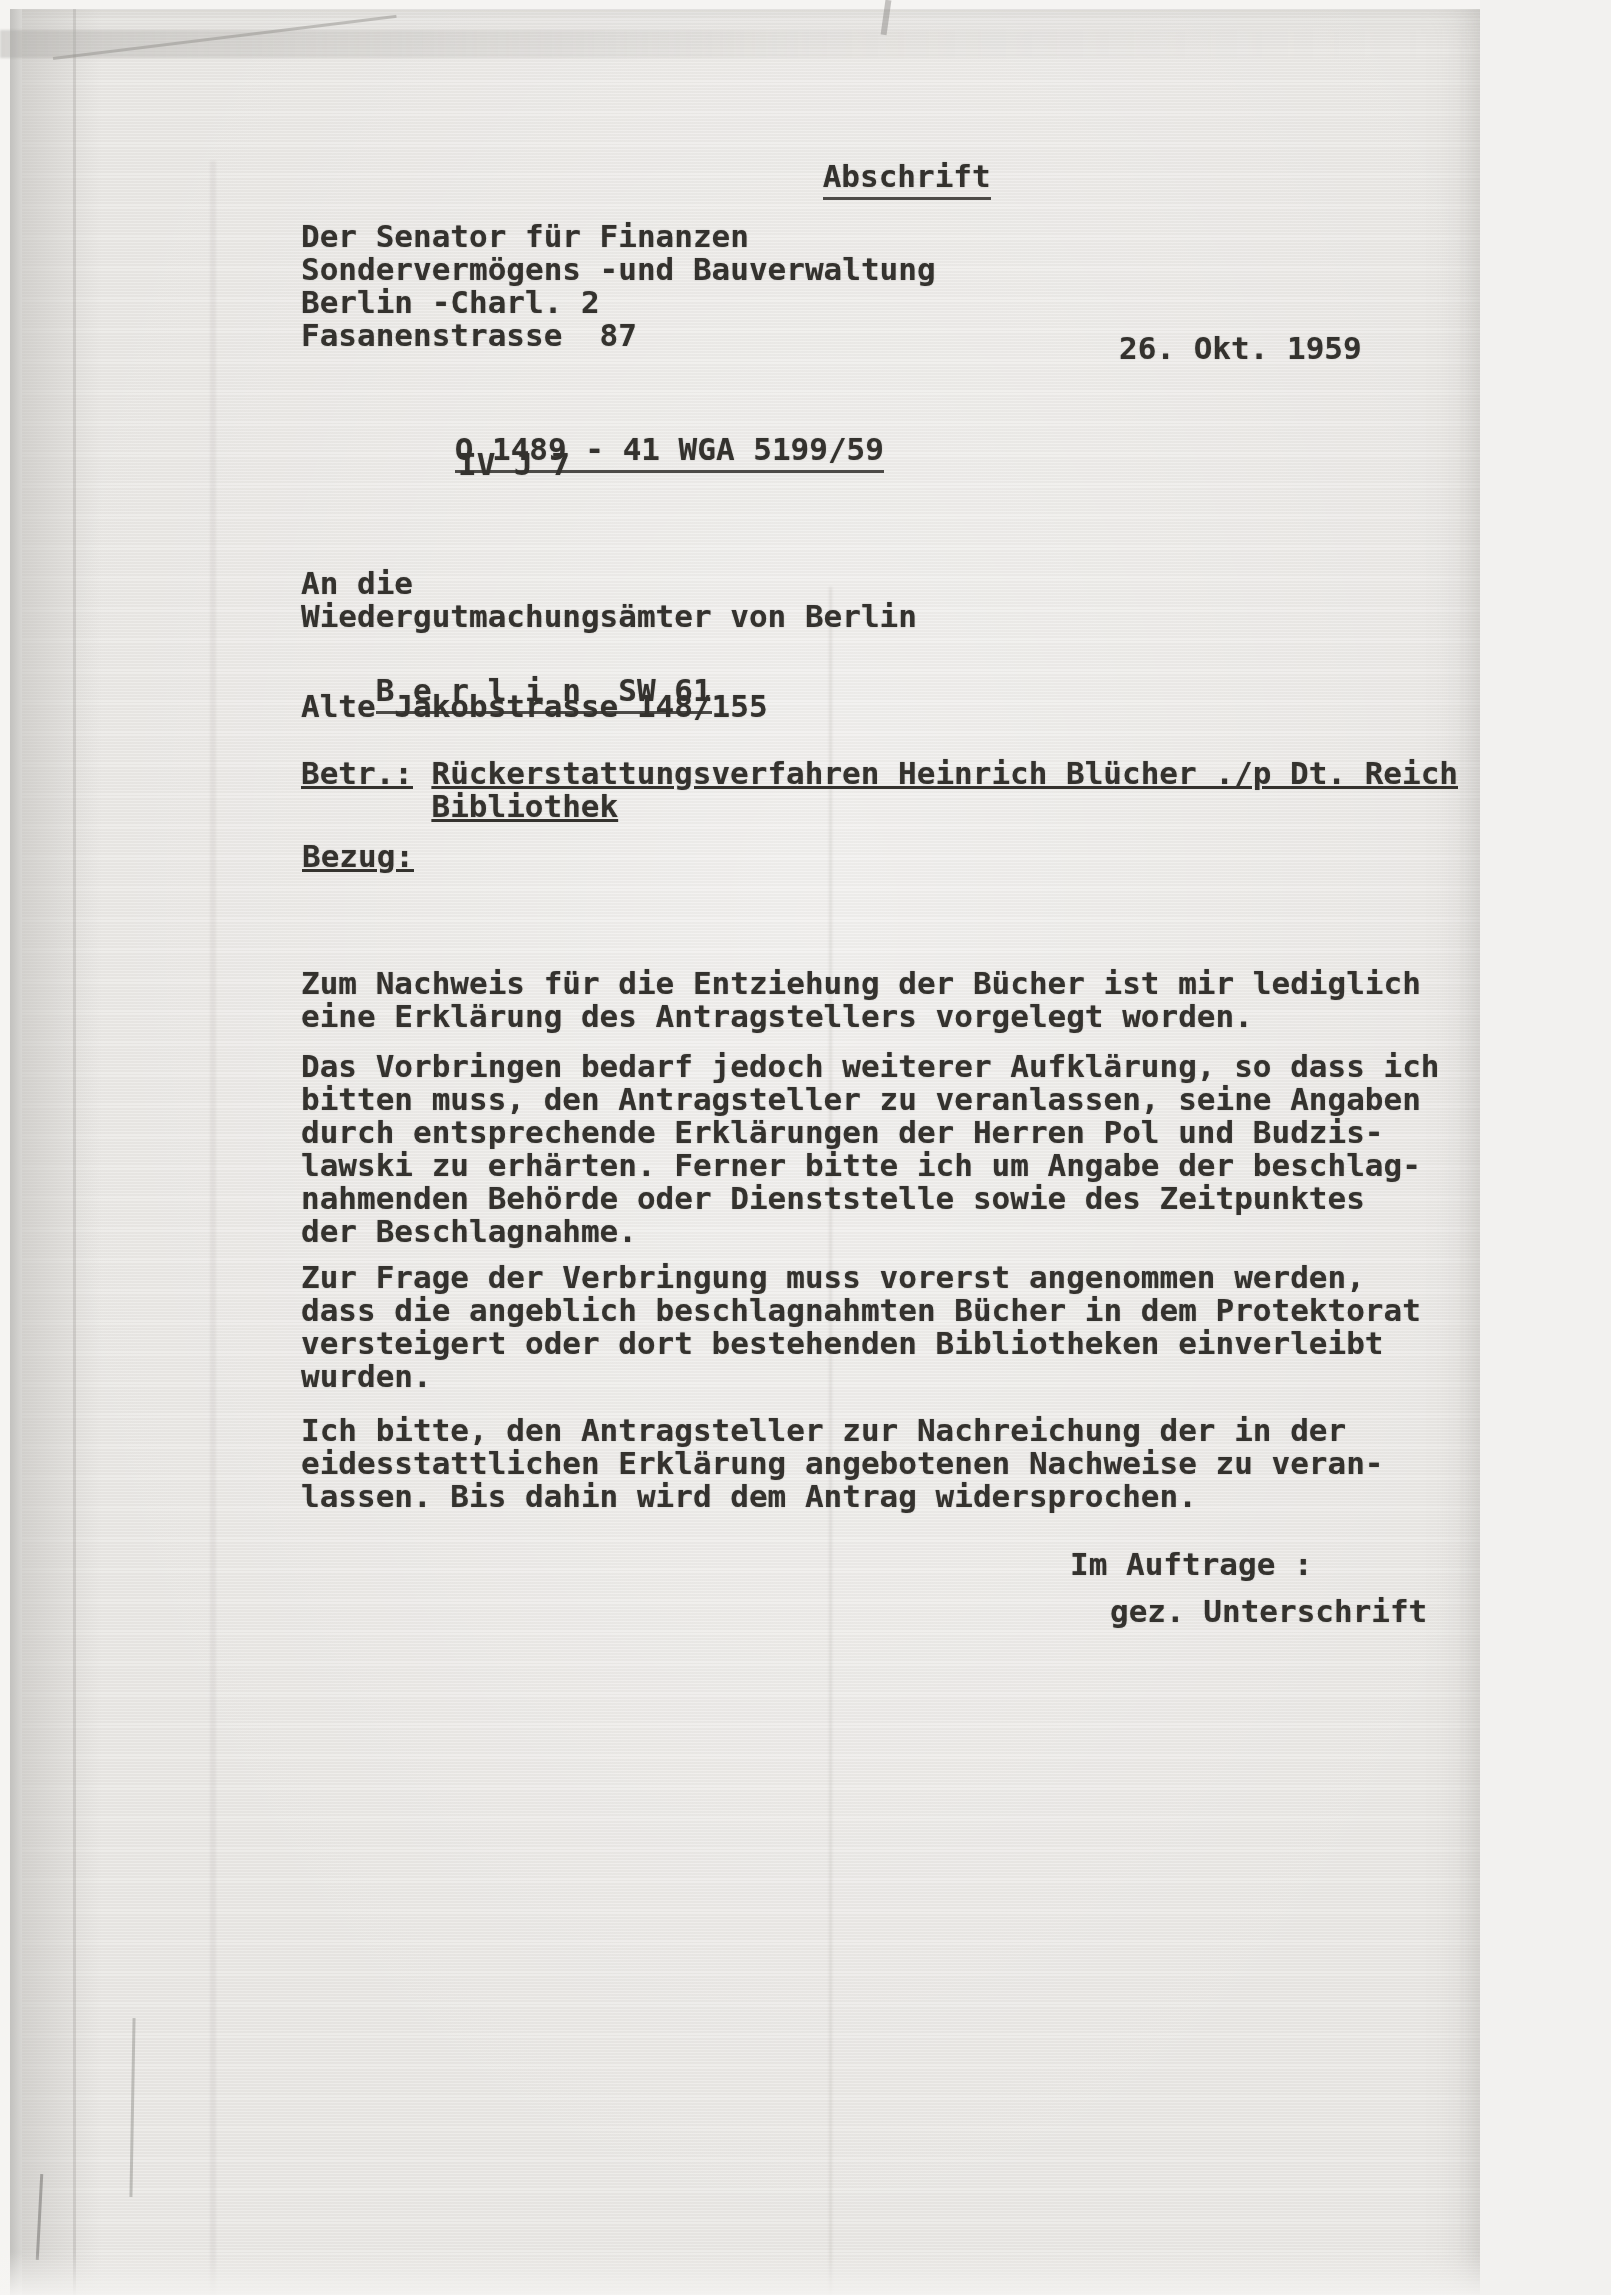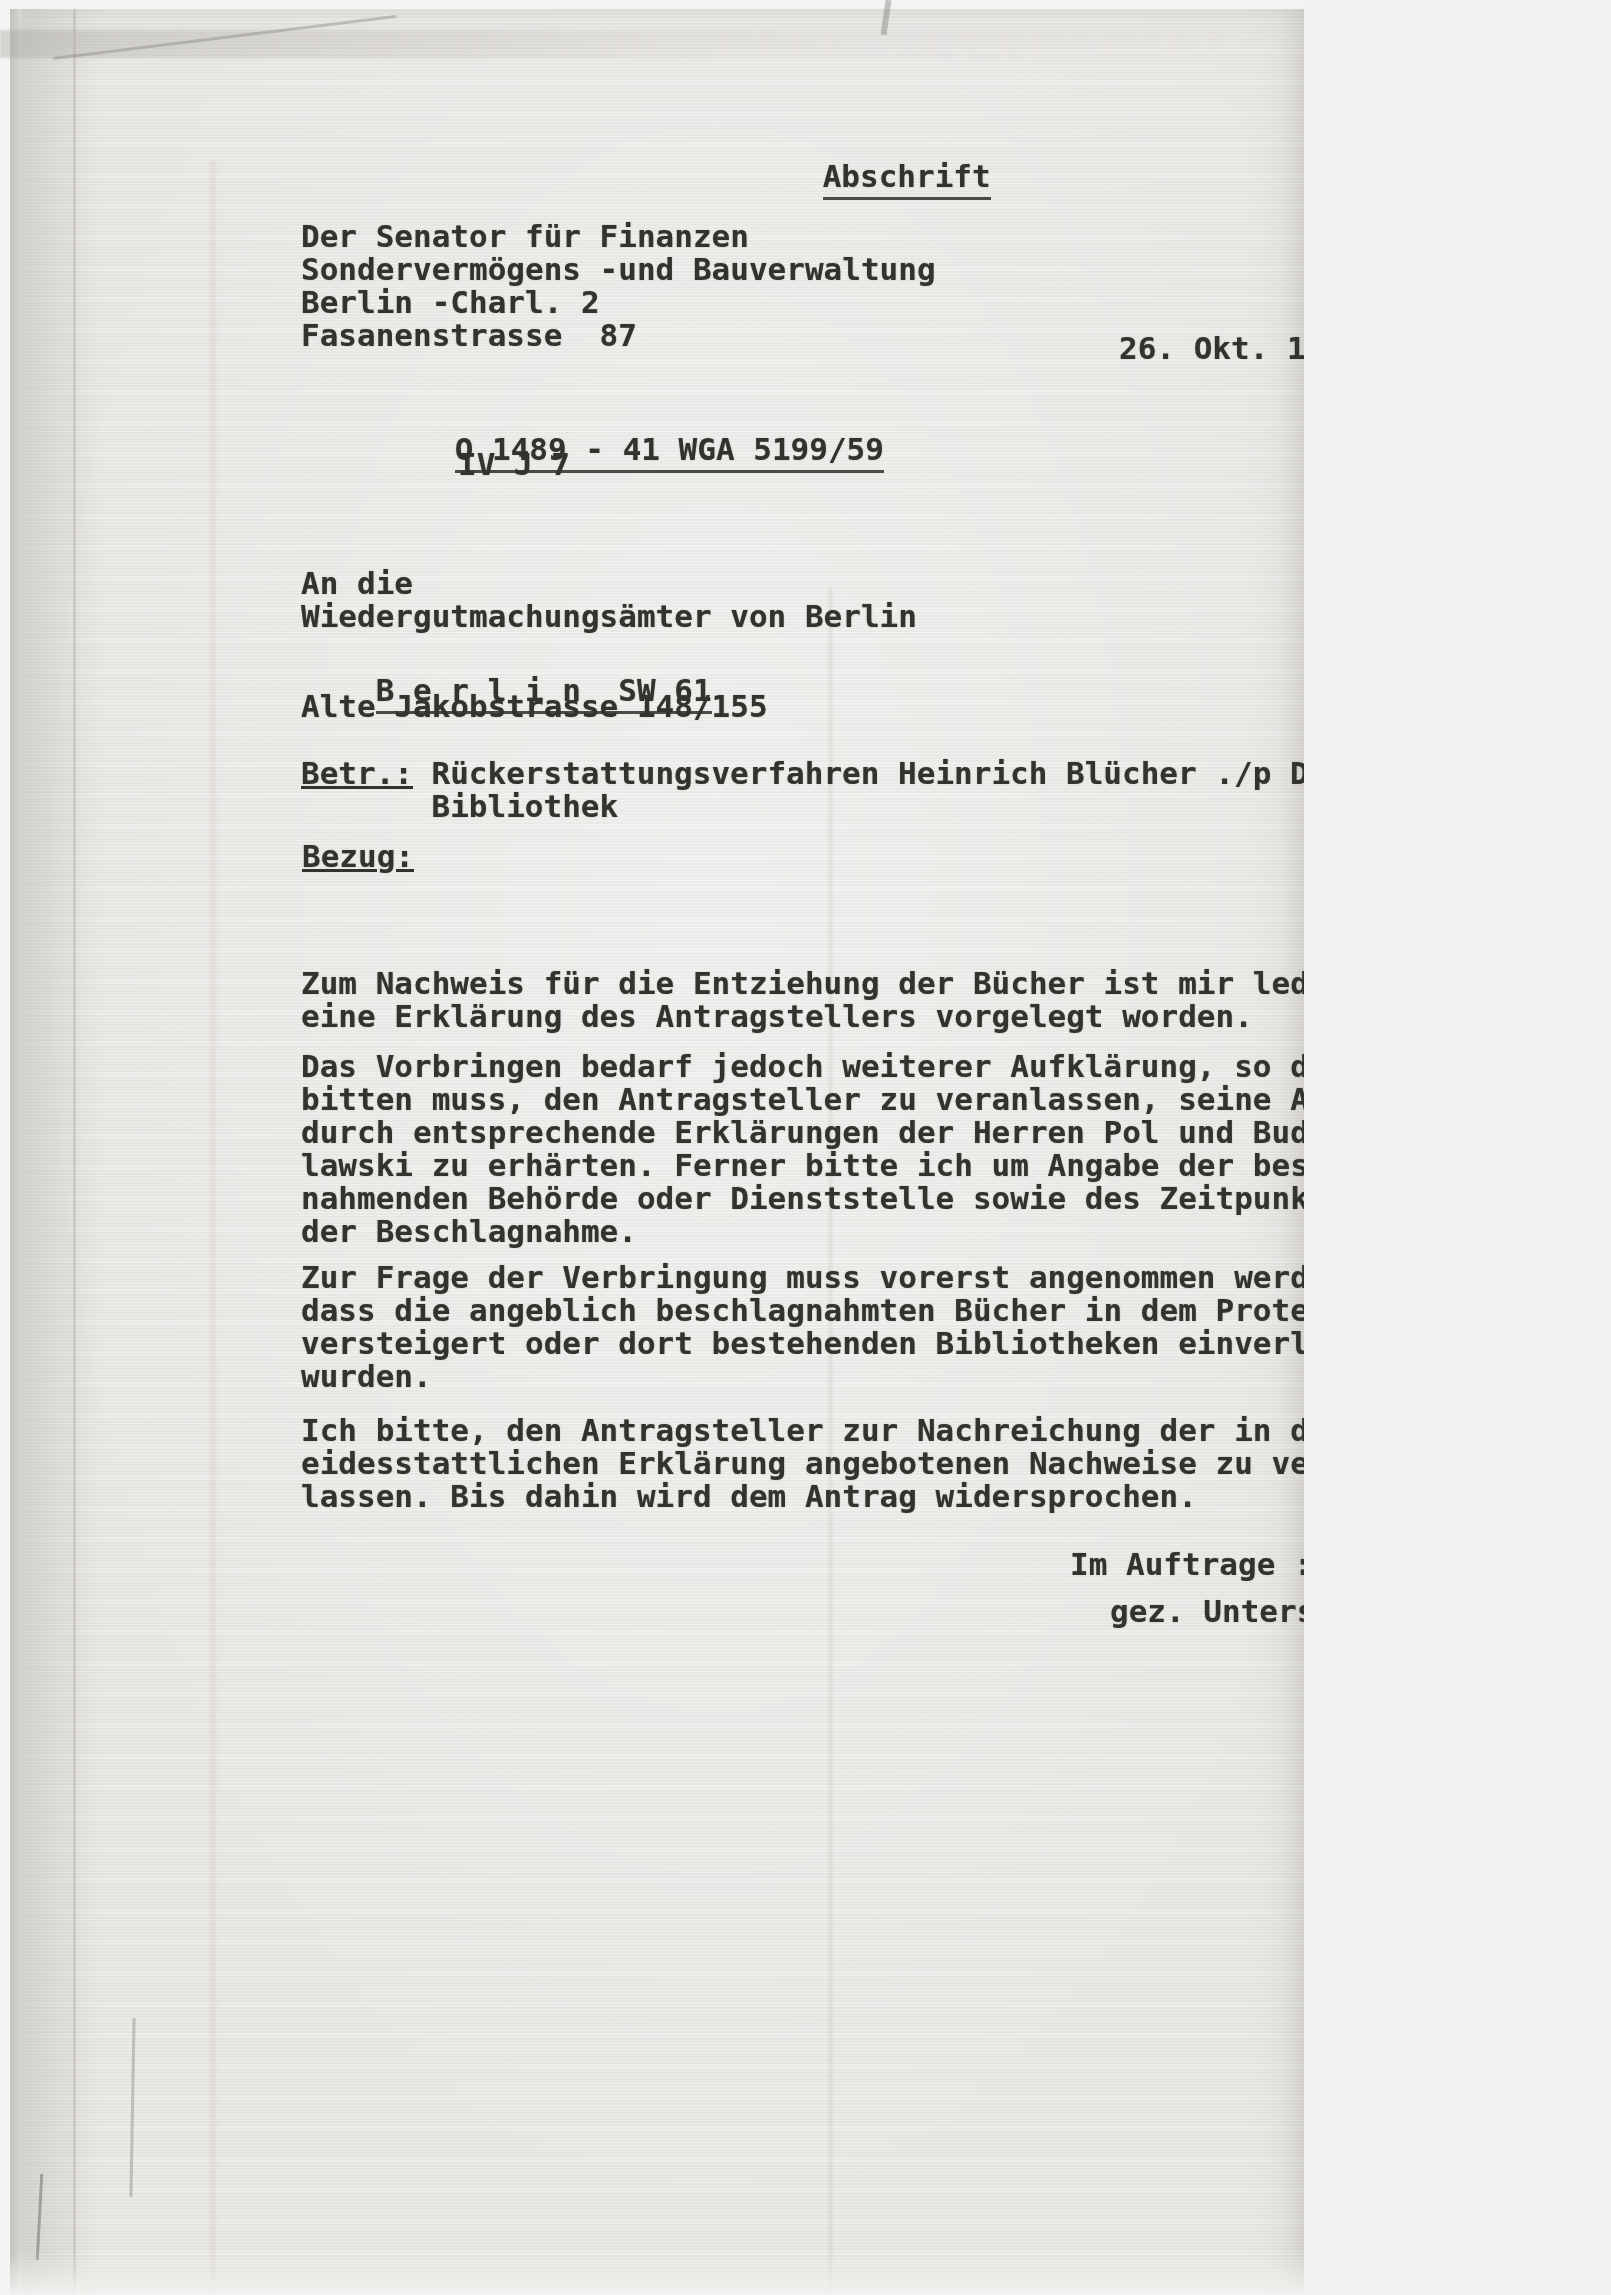--- a/index.html
+++ b/index.html
@@ -2,21 +2,21 @@
 <html style="font-size:10px"><head>
 <meta charset="utf-8">
 <style>
   html, body {
     margin: 0;
     padding: 0;
     background: #f2f1ef;
   }
   .scan {
     position: relative;
-    width: 1304px;
+    width: 1480px;
     height: 2295px;
     overflow: hidden;
     background-color: #e9e7e4;
     background-image:
       repeating-linear-gradient(0deg,
         rgba(255,255,255,0.20) 0px, rgba(255,255,255,0.20) 1.2px,
         rgba(120,118,114,0.03) 1.2px, rgba(120,118,114,0.03) 3.1px),
       radial-gradient(ellipse at 55% 40%, rgba(255,255,255,0.35), rgba(0,0,0,0) 70%);
     box-shadow:
       inset -25px 0 49px -25px rgba(140,138,134,0.35),
@@ -60,21 +60,21 @@
     letter-spacing: 0px;
     text-shadow: 0 0 1.2px rgba(52,50,46,0.45);
   }
   .body-t { line-height: 33px; }
   .u {
     border-bottom: 3.1px solid rgba(48,46,42,0.85);
     padding-bottom: 3.1px;
   }
   .row { display: flex; }
   .row .lbl { flex: 0 0 auto; text-decoration: underline; }
-  .row .cnt { margin-left: 18.5px; }
+  .row .cnt { margin-left: 18.5px; text-decoration: underline; }
   .anl-rule {
     width: 1176px;
     border-bottom: 3.1px solid rgba(48,46,42,0.80);
     padding-bottom: 6.2px;
   }
 </style>
 </head>
 <body>
 
 <div class="scan">

